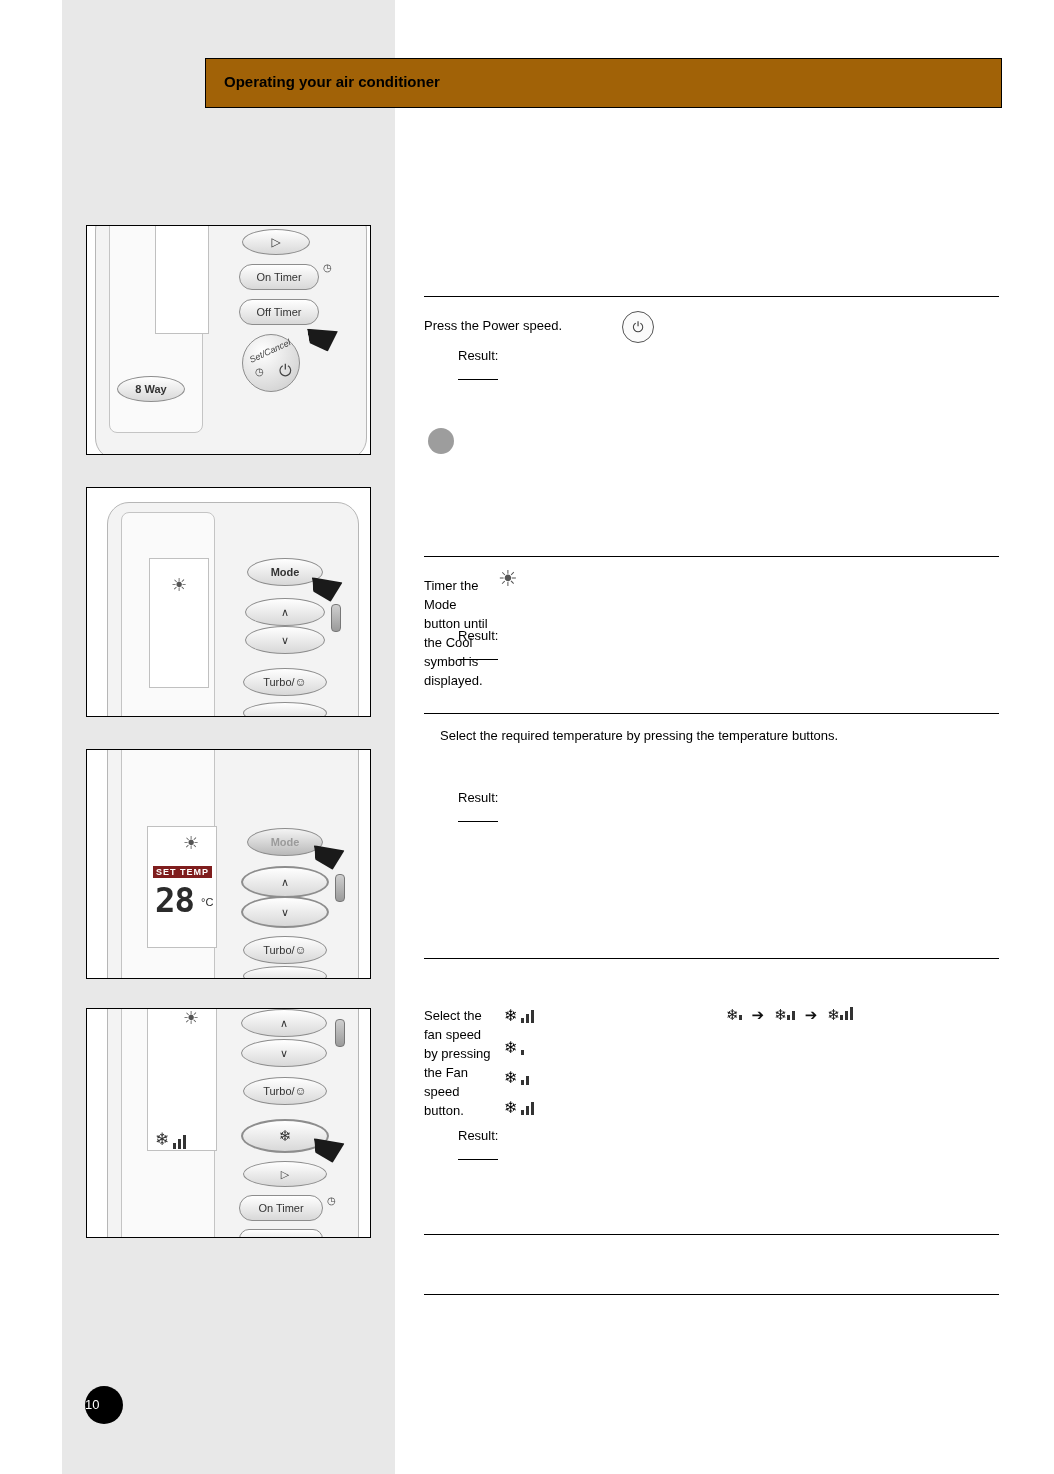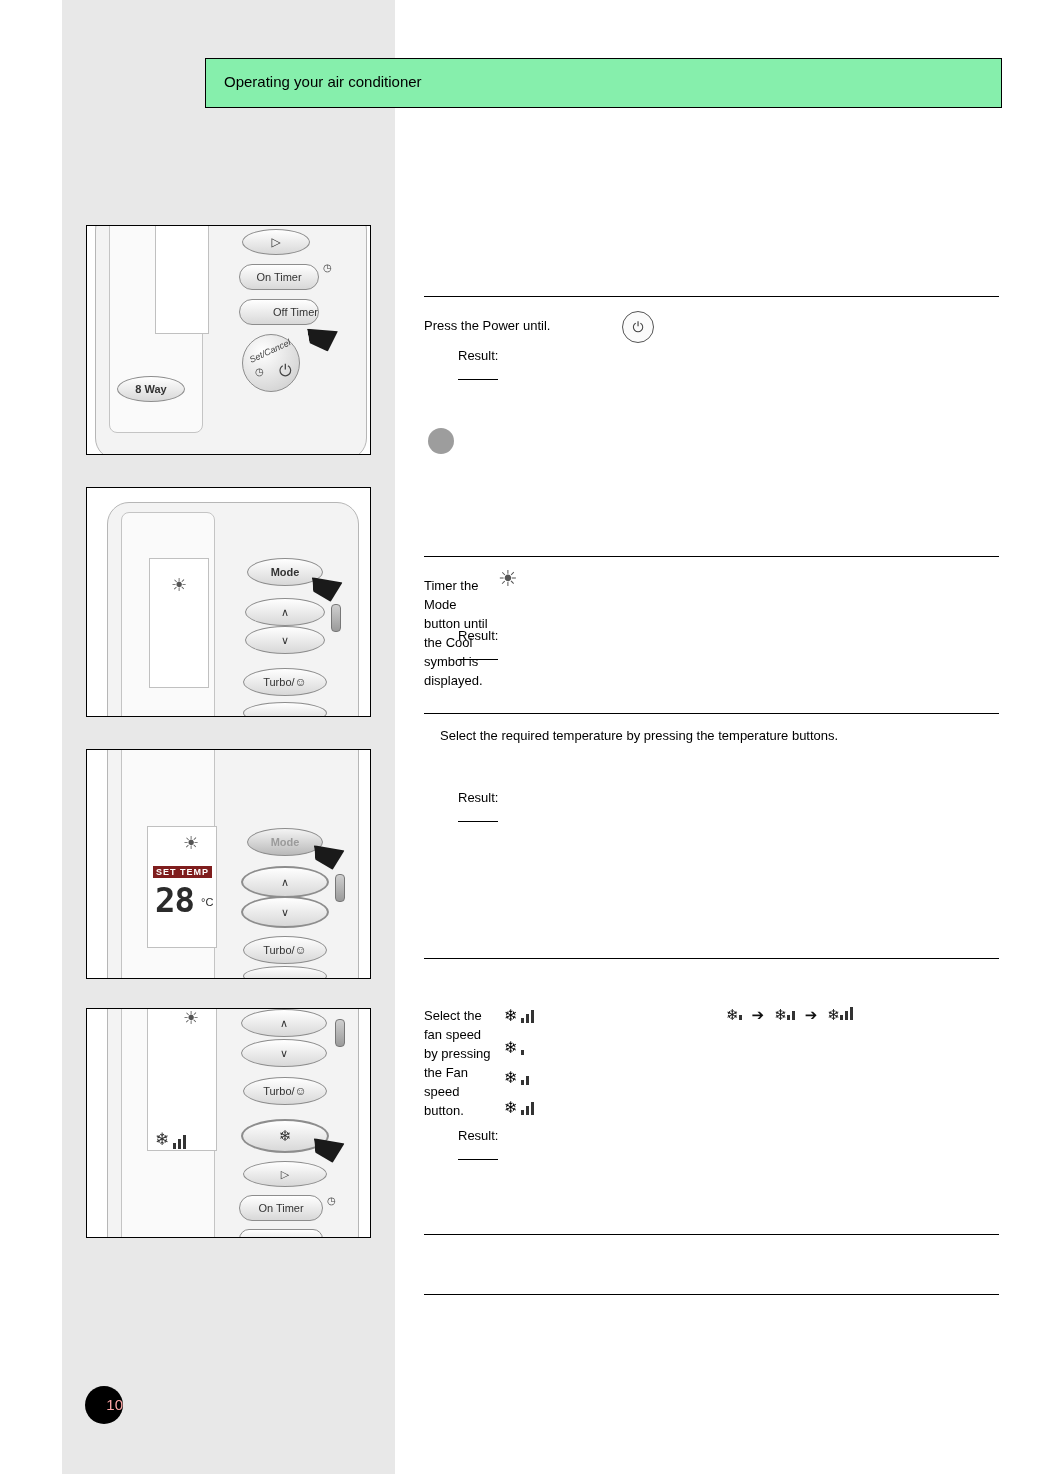--- a/index.html
+++ b/index.html
@@ -10,32 +10,32 @@
     position:relative;
     overflow:hidden;
   }
   
   .gray-band{
     position:absolute;left:62px;top:0;width:333px;height:1474px;
     background:#e8e8e8;
   }
   .title-box{
     position:absolute;left:205px;top:58px;width:795px;height:48px;
-    border:1px solid #000;background:#86efac;
+    border:1px solid #000;background:#a16207;font-weight:bold;
   }
   .title-box span{
     display:block;padding:14px 0 0 18px;font-size:15px;color:#000;
   }
   
   .page-bullet{
     position:absolute;left:85px;top:1386px;width:38px;height:38px;
     border-radius:50%;background:#000;
   }
   .page-bullet span{
-    display:block;text-align:right;line-height:38px;color:#fca5a5;font-size:15px;
+    display:block;text-align:left;line-height:38px;color:#ffffff;font-size:13px;
   }
 
   
   .fig{
     position:absolute;border:1px solid #000;background:#ffffff;
     overflow:hidden;
   }
   #fig1{left:86px;top:225px;width:283px;height:228px;}
   #fig2{left:86px;top:487px;width:283px;height:228px;}
   #fig3{left:86px;top:749px;width:283px;height:228px;}
@@ -136,21 +136,21 @@
   <div class="remote-left" style="left:22px;top:-10px;width:92px;height:215px;"></div>
   <div class="lcd" style="left:68px;top:-6px;width:52px;height:112px;"></div>
 
   <div class="btn oval" style="left:155px;top:3px;width:66px;height:24px;">
     <span style="font-size:12px;">▷</span>
   </div>
   <div class="btn" style="left:152px;top:38px;width:78px;height:24px;">
     <span>On Timer</span>
   </div>
   <div class="small-label" style="left:236px;top:36px;">◷</div>
-  <div class="btn" style="left:152px;top:73px;width:78px;height:24px;justify-content:flex-end;">
+  <div class="btn" style="left:152px;top:73px;width:78px;height:24px;">
     <span>Off Timer</span>
   </div>
 
   <div class="round-btn" style="left:155px;top:108px;"></div>
   <div class="small-label" style="left:161px;top:120px;font-size:9px;transform:rotate(-25deg);font-style:italic;">Set/Cancel</div>
   <div class="small-label" style="left:168px;top:140px;">◷</div>
   <div class="small-label" style="left:192px;top:136px;font-size:16px;">⏻</div>
 
   <div class="cursor2" style="left:222px;top:100px;transform:rotate(-10deg);"></div>
 
@@ -245,21 +245,21 @@
   <div class="btn" style="left:152px;top:186px;width:82px;height:24px;">
     <span>On Timer</span>
   </div>
   <div class="small-label" style="left:240px;top:186px;">◷</div>
   <div class="btn" style="left:152px;top:220px;width:82px;height:18px;"></div>
 </div>
 
 <div class="rule" style="top:296px;"></div>
 
 <div class="icon-circle" style="left:622px;top:311px;">⏻</div>
-<div class="body-text" style="left:424px;top:316px;width:180px;">Press the Power until.</div>
+<div class="body-text" style="left:424px;top:316px;width:180px;">Press the Power speed.</div>
 <div class="underline-label" style="left:458px;top:348px;">Result:</div>
 
 <div class="note-bullet" style="left:428px;top:428px;"></div>
 <div class="body-text" style="left:470px;top:430px;width:520px;"></div>
 
 <div class="rule" style="top:556px;"></div>
 
 <div class="sun" style="left:498px;top:568px;font-size:22px;">☀</div>
 <div class="body-text" style="left:424px;top:576px;width:70px;">Timer the Mode button until the Cool symbol is displayed.</div>
 <div class="underline-label" style="left:458px;top:628px;">Result:</div>

